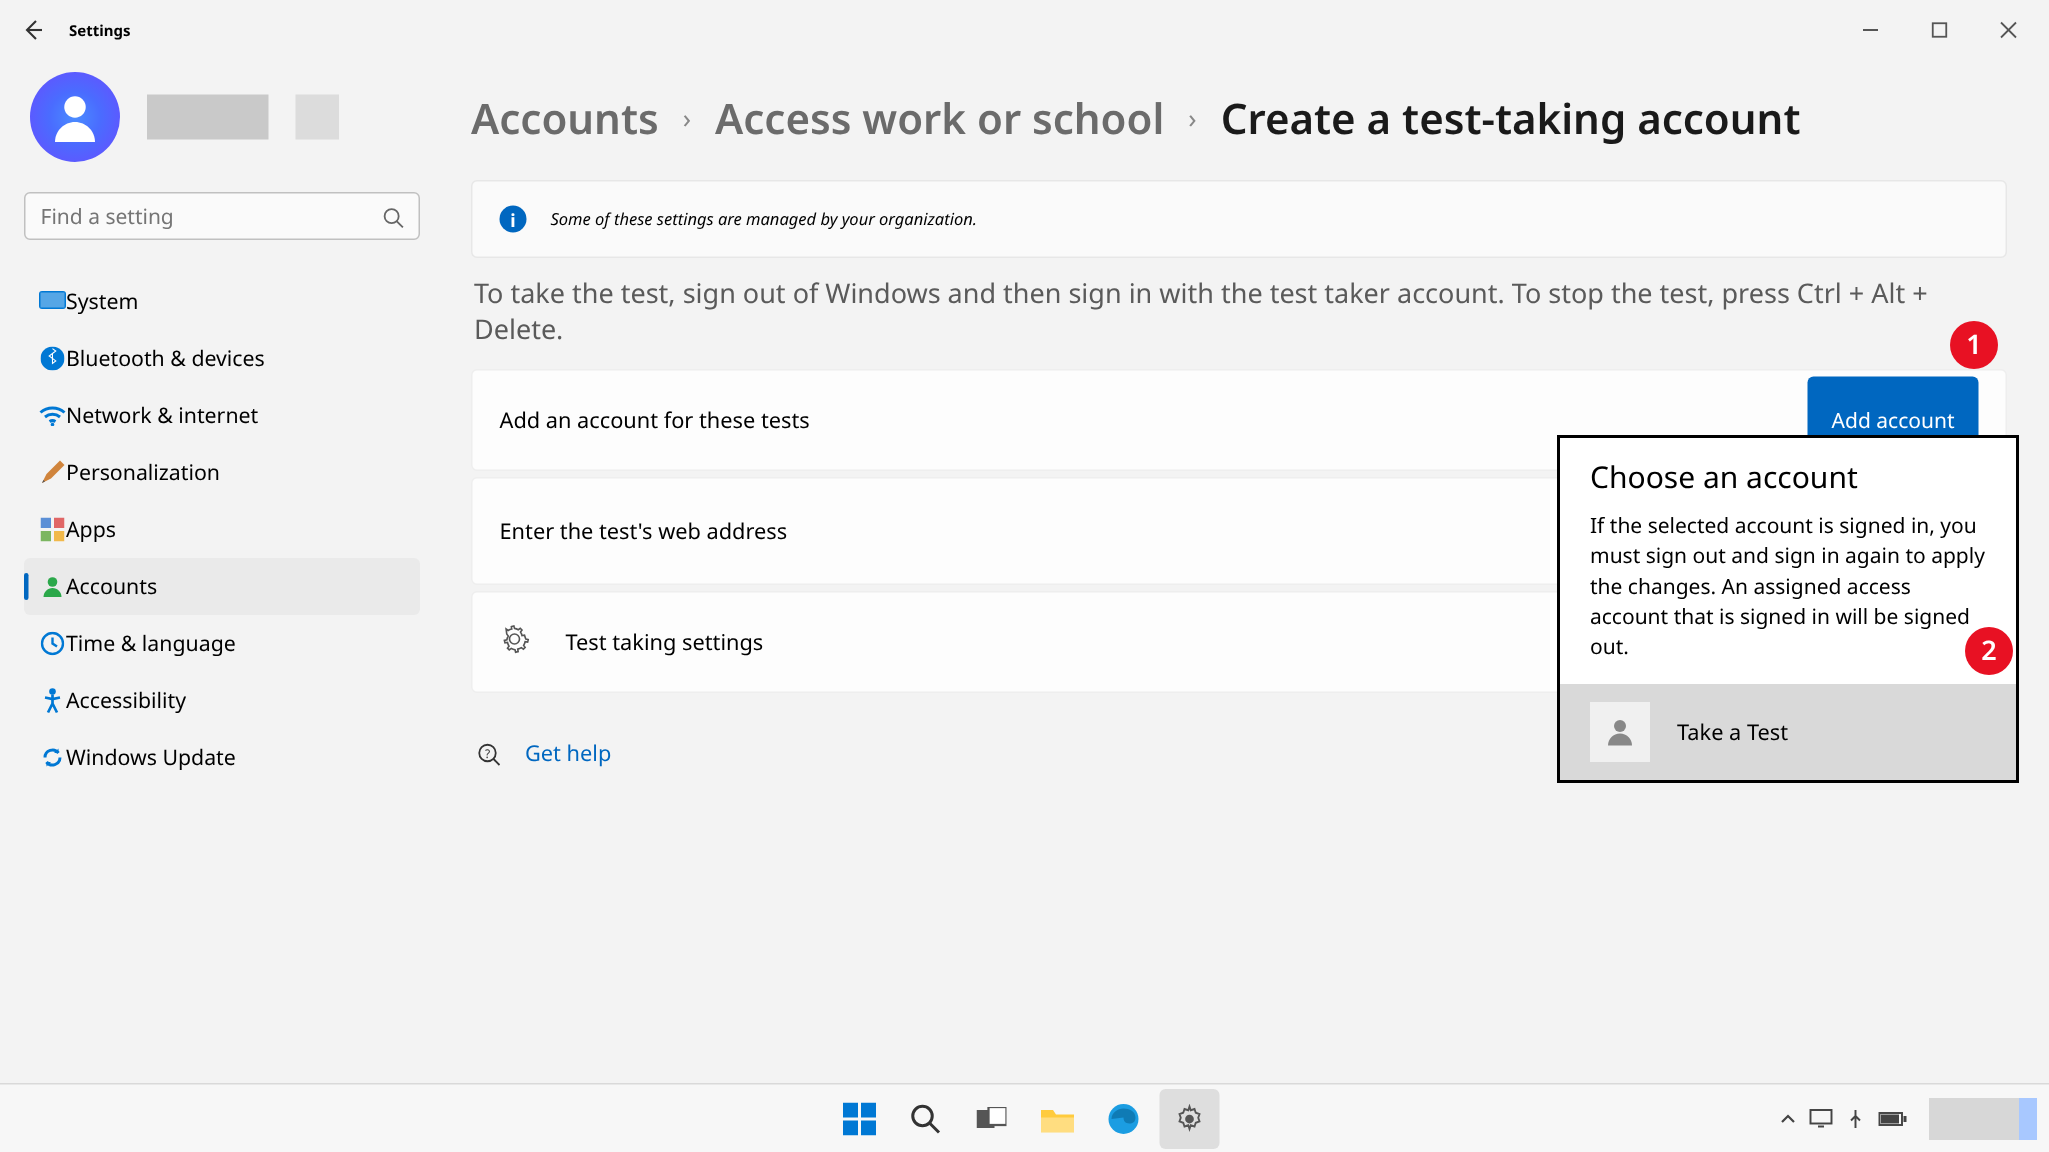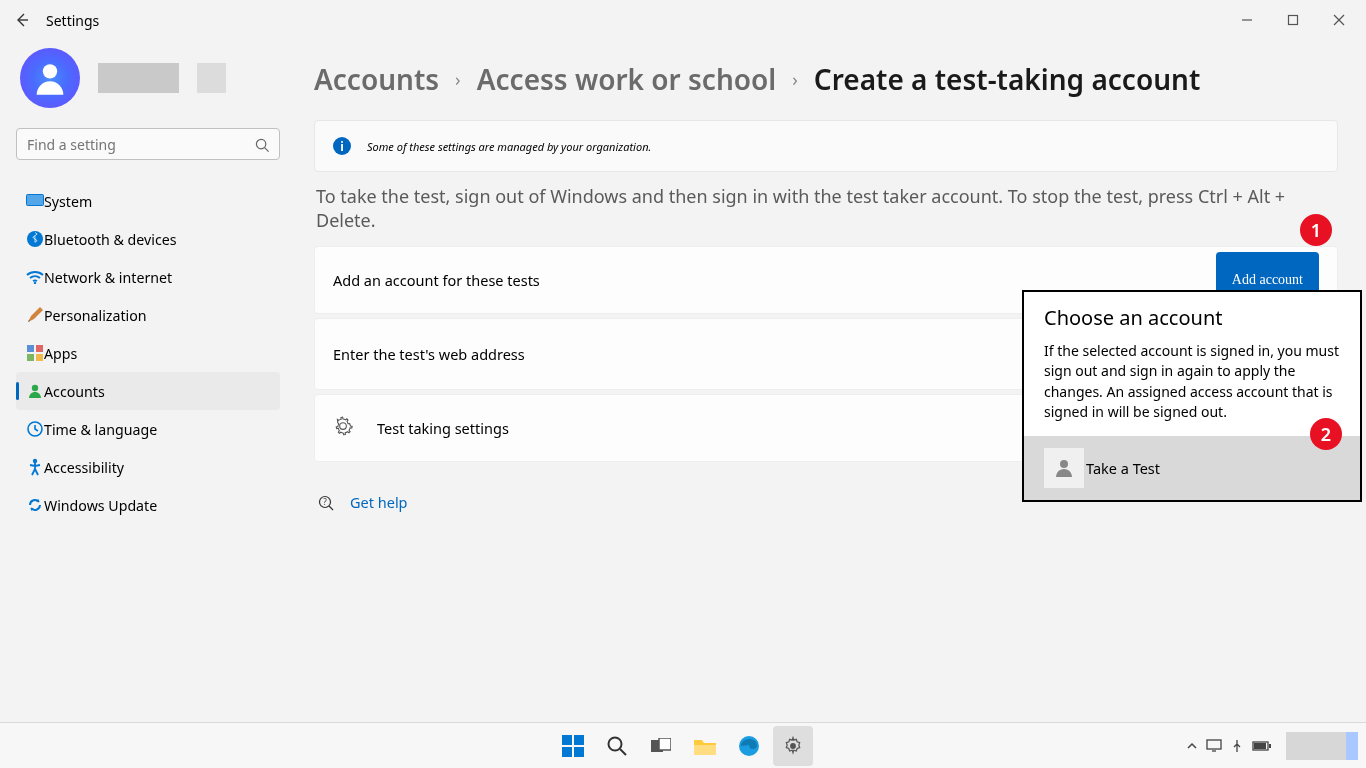--- a/index.html
+++ b/index.html
@@ -1,21 +1,21 @@
 <!DOCTYPE html>
 <html><head>
 <meta charset="utf-8">
 <style>
 * { margin: 0; padding: 0; box-sizing: border-box; font-family: "Segoe UI", system-ui, sans-serif; }
 body { background: #f3f3f3; width: 1366px; height: 768px; overflow: hidden; position: relative; }
 
 
 .titlebar { height: 40px; display: flex; align-items: center; padding: 0 4px; }
 .back-btn { width: 36px; height: 36px; display: flex; align-items: center; justify-content: center; cursor: pointer; }
-.app-title { font-size: 14px; font-weight: 400; margin-left: 6px; }
+.app-title { font-size: 10px; font-weight: 700; margin-left: 6px; }
 .win-controls { margin-left: auto; display: flex; }
 .win-controls div { width: 46px; height: 40px; display: flex; align-items: center; justify-content: center; color: #555; cursor: pointer; }
 
 
 .shell { display: flex; height: calc(100% - 40px - 46px); }
 .sidebar { width: 296px; padding: 8px 16px 0 16px; }
 .content { flex: 1; padding: 20px 28px 0 18px; position: relative; }
 
 
 .userblock { display: flex; align-items: center; gap: 18px; margin-bottom: 20px; padding-left: 4px; }
@@ -47,34 +47,34 @@
 .info-icon { width: 18px; height: 18px; border-radius: 50%; background: #0067c0; color: #fff; display: flex; align-items: center; justify-content: center; font-size: 12px; font-weight: bold; }
 .banner span.msg { font-size: 11px; font-style: italic; }
 
 .subtext { font-size: 18px; color: #5a5a5a; margin-bottom: 14px; padding-left: 2px; }
 
 
 .panel { background: #fdfdfd; border: 1px solid #eee; border-radius: 4px; margin-bottom: 4px; display: flex; align-items: center; padding: 0 18px; }
 .panel.h68 { height: 68px; }
 .panel.h72 { height: 72px; }
 .panel .label { font-size: 14.5px; }
-.add-btn { margin-left: auto; background: #0067c0; color: #fff; border: none; padding: 20px 16px; font-size: 14px; border-radius: 4px; cursor: pointer; font-family: Liberation Serif, serif; }
+.add-btn { margin-left: auto; background: #0067c0; color: #fff; border: none; padding: 20px 16px; font-size: 14px; border-radius: 4px; cursor: pointer; }
 .panel .gear { width: 20px; margin-right: 24px; color: #555; }
 
 
 .help { display: flex; align-items: center; gap: 16px; margin-top: 30px; padding-left: 4px; }
 .help a { color: #0067c0; text-decoration: none; font-size: 14.5px; cursor: pointer; }
 .help .qicon { width: 16px; height: 16px; color: #333; }
 
 
-.popup { position: absolute; top: 250px; right: 4px; width: 340px; background: #fff; border: 2px solid #000; z-index: 30; }
+.popup { position: absolute; top: 250px; right: 20px; width: 308px; background: #fff; border: 2px solid #000; z-index: 30; }
 .popup-head { padding: 12px 20px 14px 20px; }
 .popup-title { font-size: 20px; margin-bottom: 10px; }
 .popup-desc { font-size: 14px; line-height: 1.45; }
-.popup-item { background: #d9d9d9; padding: 12px 20px; display: flex; align-items: center; gap: 2px; cursor: pointer; }
+.popup-item { background: #d9d9d9; padding: 12px 20px; display: flex; align-items: center; gap: 18px; cursor: pointer; }
 .popup-avatar { width: 40px; height: 40px; background: #f0f0f0; display: flex; align-items: center; justify-content: center; }
 .popup-avatar svg { width: 24px; height: 24px; fill: #888; }
 .popup-item span { font-size: 14.5px; }
 
 
 .badge { position: absolute; width: 32px; height: 32px; border-radius: 50%; background: #e81123; color: #fff; font-weight: 600; font-size: 18px; display: flex; align-items: center; justify-content: center; z-index: 50; }
 
 
 .taskbar { position: absolute; bottom: 0; left: 0; right: 0; height: 46px; background: #f7f7f7; border-top: 1px solid #d9d9d9; display: flex; align-items: center; }
 .tb-center { position: absolute; left: 50%; transform: translateX(-50%); display: flex; gap: 4px; }

